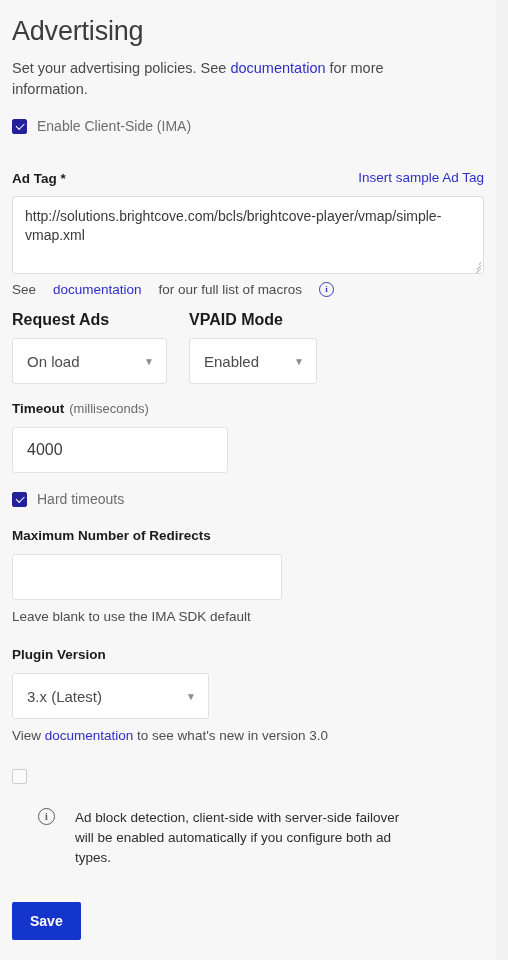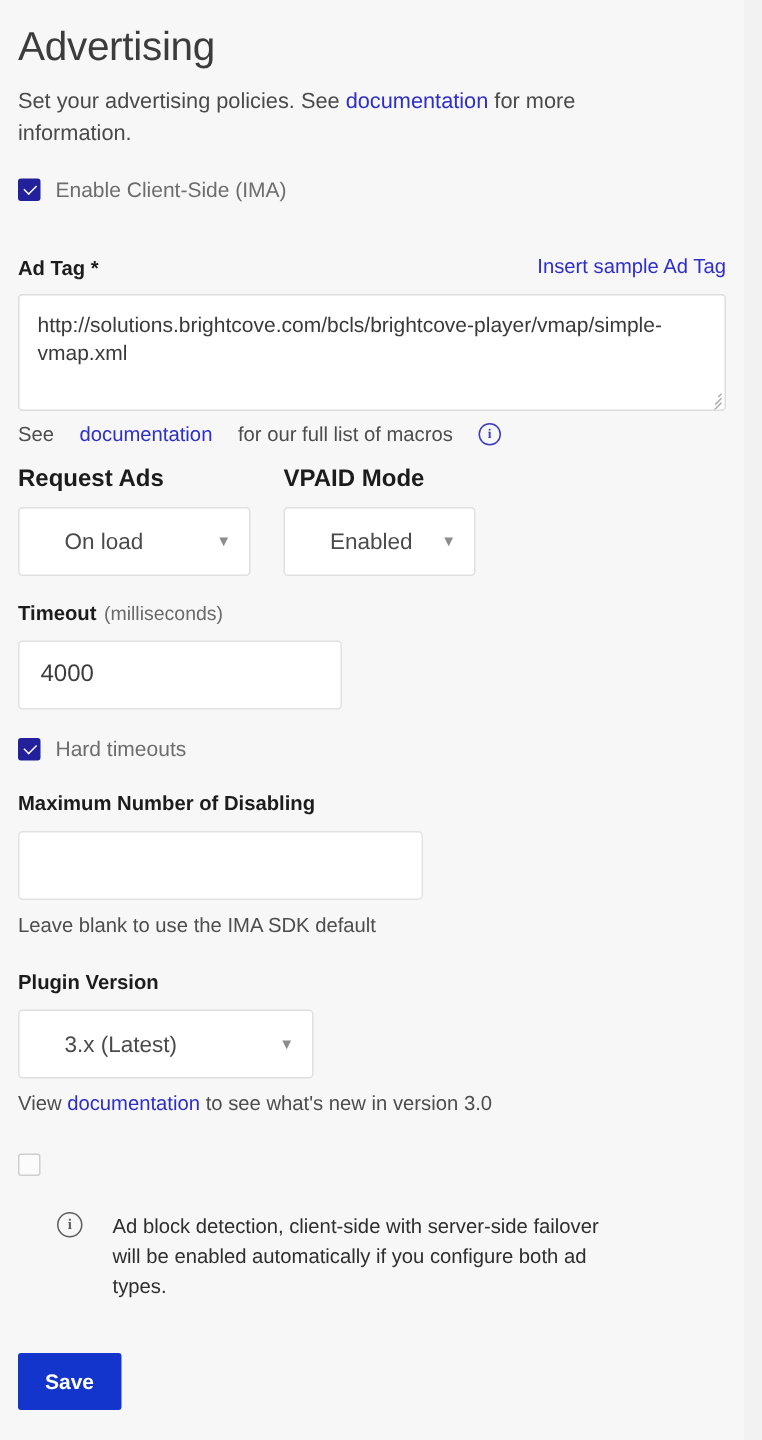--- a/index.html
+++ b/index.html
@@ -214,21 +214,21 @@
   }
   .select-box {
     margin-top: 9px;
     background: #ffffff;
     border: 1px solid #e0e0e0;
     border-radius: 3px;
     height: 46px;
     display: flex;
     align-items: center;
     justify-content: space-between;
-    padding: 0 12px 0 30px;
+    padding: 0 12px 0 14px;
     box-sizing: border-box;
     font-size: 15px;
     color: #4b4b4b;
     cursor: pointer;
   }
   .select-box .caret {
     color: #8d8d8d;
     font-size: 10px;
     margin-left: 14px;
   }
@@ -350,21 +350,21 @@
       <span>4000</span>
     </div>
   </div>
 
   <div class="cb-row">
     <span class="cb checked"></span>
     <span class="cb-label">Hard timeouts</span>
   </div>
 
   <div style="margin-top:20px">
-    <div class="field-label">Maximum Number of Disabling</div>
+    <div class="field-label">Maximum Number of Redirects</div>
     <div class="text-input in-w2">
       <span></span>
     </div>
     <div class="helper-block">Leave blank to use the IMA SDK default</div>
   </div>
 
   <div style="margin-top:20px">
     <div class="field-label">Plugin Version</div>
     <div class="select-box sel-w3">
       <span>3.x (Latest)</span>

